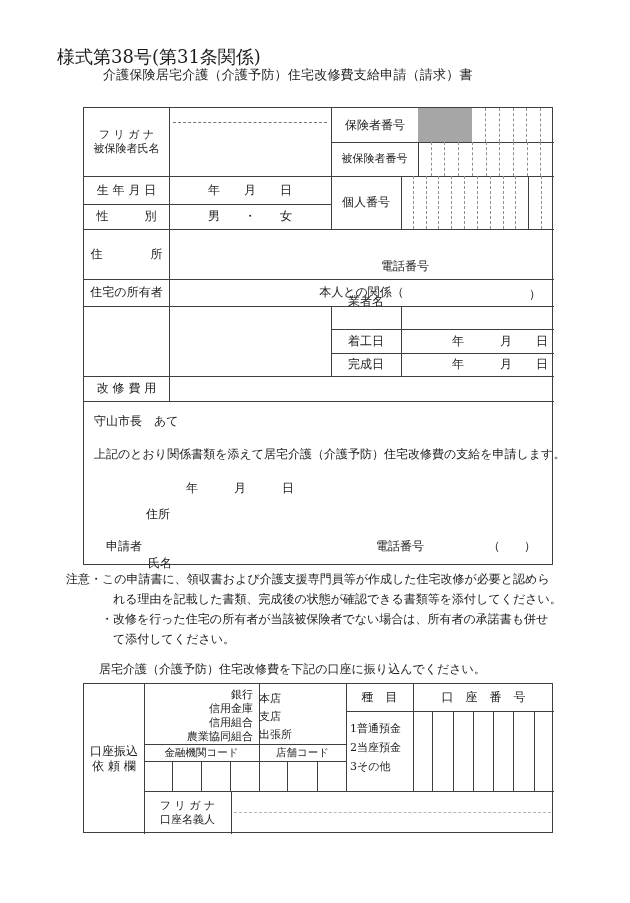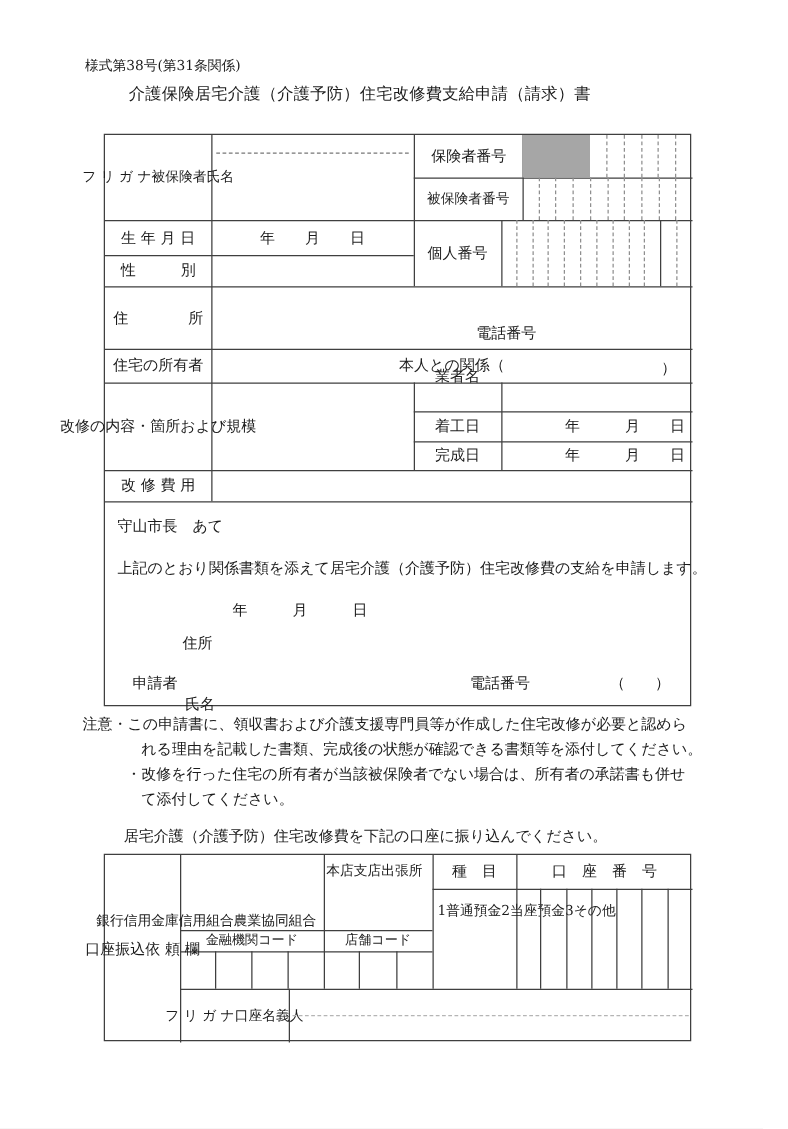--- a/index.html
+++ b/index.html
@@ -7,41 +7,41 @@
   .page{
     position:relative;width:630px;height:903px;margin:0 auto;background:#fff;
     font-family:"DejaVu Serif","Liberation Serif",serif;
     color:var(--text,#1b1b1b);font-size:12px;overflow:hidden;
   }
   .abs{position:absolute;white-space:pre}
   .tbl{position:absolute;border:1.2px solid var(--line,#3f3f3f)}
   .vl{position:absolute;width:1px;background:var(--line,#3f3f3f)}
   .hl{position:absolute;height:1px;background:var(--line,#3f3f3f)}
   .cell{position:absolute;display:flex;align-items:center;justify-content:center;text-align:center;white-space:pre;line-height:1.25}
-  .col{flex-direction:row}
+  .col{flex-direction:column}
   .right{justify-content:flex-end;text-align:right}
   .digits{position:absolute;display:flex;align-items:stretch}
   .boxrun{display:flex;flex:1}
   .boxrun i{flex:1;display:block}
   .boxrun.dashed i:not(:first-child){border-left:1px dashed #8f8f8f}
   .boxrun.solid i:not(:first-child){border-left:1px solid var(--line,#3f3f3f)}
   .boxrun.personal i:nth-child(11){border-left:1px solid var(--line,#3f3f3f)}
   .shade{flex:0 0 40%;background:var(--shade,#a6a6a6);display:block}
   .dashline{position:absolute;border-top:1px dashed #777}
   .faintdash{position:absolute;border-top:1px dashed #b5b5b5}
   .sm{font-size:11px}
   .xs{font-size:10.5px}
   .title{font-size:13px;letter-spacing:.2px}
 </style>
 </head>
 <body>
 
 <div class="page">
 
-  <div class="abs" style="left:68px;top:45px;font-size:11px">様式第38号(第31条関係)</div>
+  <div class="abs" style="left:57px;top:45px;font-size:18px">様式第38号(第31条関係)</div>
   <div class="abs title" style="left:103px;top:66px">介護保険居宅介護（介護予防）住宅改修費支給申請（請求）書</div>
 
   <div class="tbl" style="left:83px;top:107px;width:470px;height:458px">
 
     <i class="vl" style="left:85px;top:0;height:293px"></i>
     <i class="vl" style="left:247px;top:0;height:121px"></i>
     <i class="vl" style="left:247px;top:198px;height:70px"></i>
     <i class="vl" style="left:334px;top:0;height:68px"></i>
     <i class="vl" style="left:317px;top:68px;height:53px"></i>
     <i class="vl" style="left:317px;top:198px;height:70px"></i>
@@ -87,20 +87,21 @@
           <i></i>
           <i></i>
           <i></i>
           <i></i>
         </span>
     </div>
 
     <div class="cell" style="left:0;top:68px;width:85px;height:28px">生 年 月 日</div>
     <div class="cell" style="left:85px;top:68px;width:162px;height:28px">年　　月　　日</div>
     <div class="cell" style="left:0;top:96px;width:85px;height:25px">性　　　別</div>
+    <div class="cell" style="left:85px;top:96px;width:162px;height:25px">男　　・　　女</div>
     <div class="cell" style="left:247px;top:68px;width:70px;height:53px">個人番号</div>
     <div class="digits" style="left:317px;top:68px;width:153px;height:53px">
       <span class="boxrun dashed personal">
           <i></i>
           <i></i>
           <i></i>
           <i></i>
           <i></i>
           <i></i>
           <i></i>
@@ -112,24 +113,20 @@
         </span>
     </div>
 
     <div class="cell" style="left:0;top:121px;width:85px;height:50px">住　　　　所</div>
     <div class="abs" style="left:297px;top:150px">電話番号</div>
 
     <div class="cell" style="left:0;top:171px;width:85px;height:27px">住宅の所有者</div>
     <div class="cell" style="left:85px;top:171px;width:385px;height:27px">本人との関係（</div>
     <div class="abs" style="left:445px;top:178px">）</div>
 
-    <div class="cell col" style="left:0;top:198px;width:85px;height:70px">
-      <span>改修の内容・箇</span>
-      <span>所および規模</span>
-    </div>
     <div class="cell" style="left:247px;top:182px;width:70px;height:23px">業者名</div>
     <div class="cell" style="left:247px;top:221px;width:70px;height:24px">着工日</div>
     <div class="cell right" style="left:317px;top:221px;width:153px;height:24px;padding-right:6px">年　　　月　　日</div>
     <div class="cell" style="left:247px;top:245px;width:70px;height:23px">完成日</div>
     <div class="cell right" style="left:317px;top:245px;width:153px;height:23px;padding-right:6px">年　　　月　　日</div>
 
     <div class="cell" style="left:0;top:268px;width:85px;height:25px">改 修 費 用</div>
 
     <div class="abs" style="left:10px;top:305px">守山市長　あて</div>
     <div class="abs" style="left:10px;top:338px">上記のとおり関係書類を添えて居宅介護（介護予防）住宅改修費の支給を申請します。</div>

